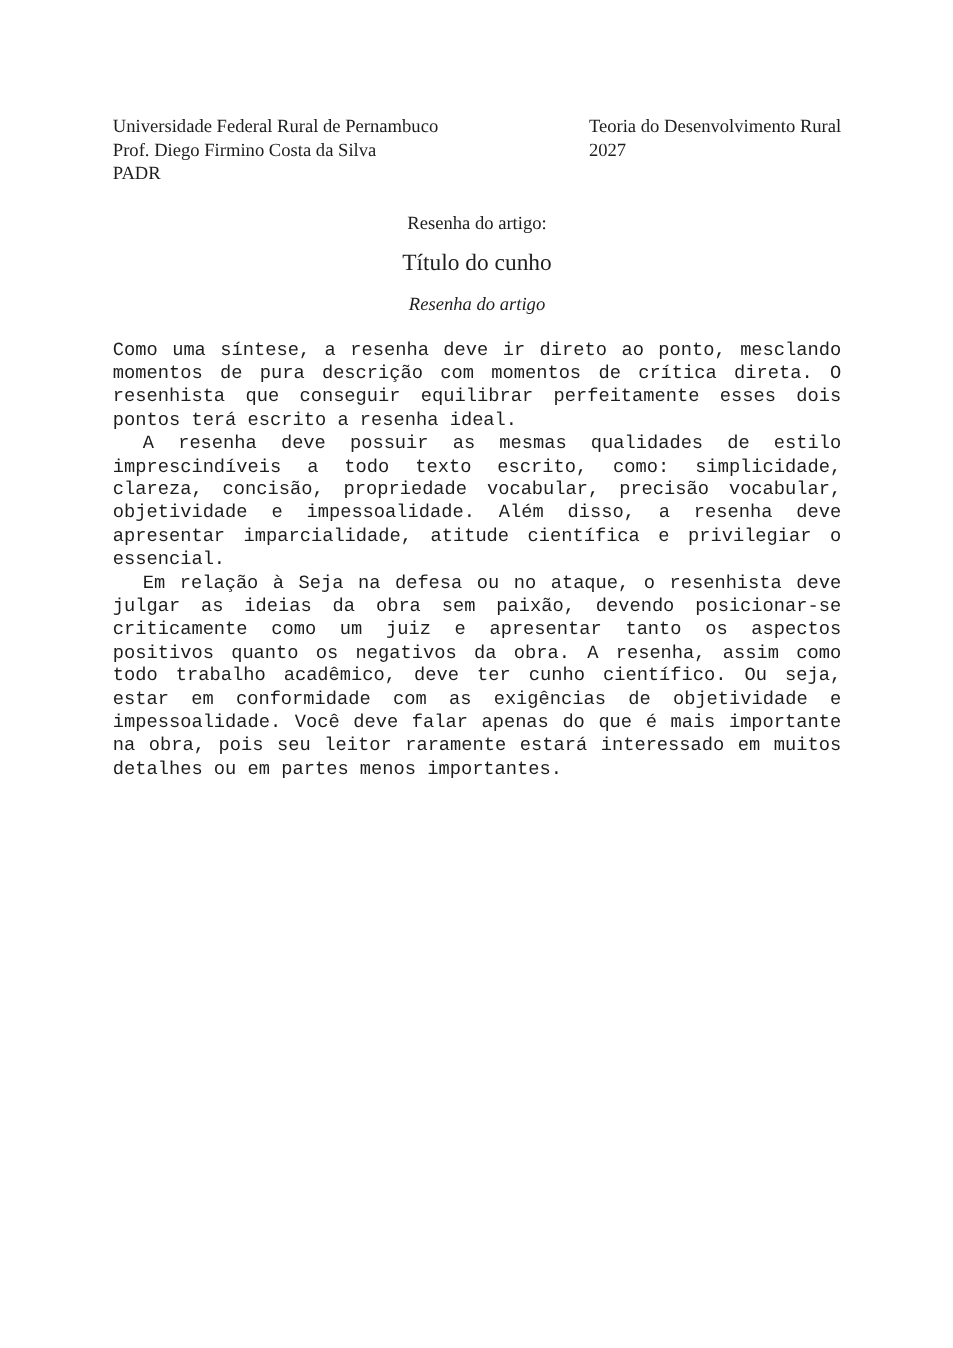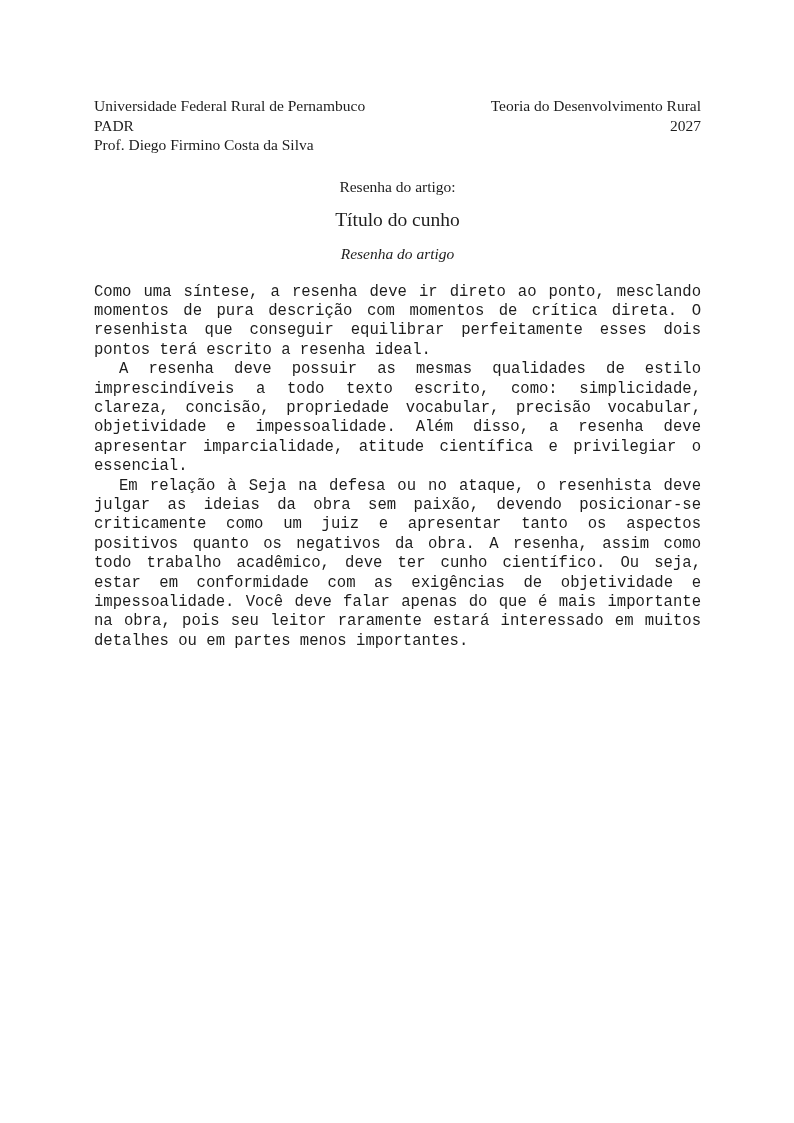--- a/index.html
+++ b/index.html
@@ -23,21 +23,21 @@
     width: 607px;
   }
   .doc-header {
     display: flex;
     justify-content: space-between;
     align-items: flex-start;
     font-size: 15.5px;
     line-height: 19.5px;
   }
   .doc-header .left-block  { text-align: left;  }
-  .doc-header .right-block { text-align: right; }
+  .doc-header .right-block { }
   .title-block {
     text-align: center;
     margin-top: 22px;
   }
   .kicker {
     font-size: 15.5px;
     line-height: 19.5px;
   }
   .article-title {
     font-size: 19.5px;
@@ -79,22 +79,22 @@
 </style>
 </head>
 <body>
 
 <div class="page">
   <div class="content">
 
     <div class="doc-header">
       <div class="left-block">
         <div>Universidade Federal Rural de Pernambuco</div>
+        <div>Prof. Diego Firmino Costa da Silva</div>
         <div>PADR</div>
-        <div>Prof. Diego Firmino Costa da Silva</div>
       </div>
       <div class="right-block">
         <div>Teoria do Desenvolvimento Rural</div>
         <div>2027</div>
       </div>
     </div>
 
     <div class="title-block">
       <div class="kicker">Resenha do artigo:</div>
       <div class="article-title">Título do cunho</div>

